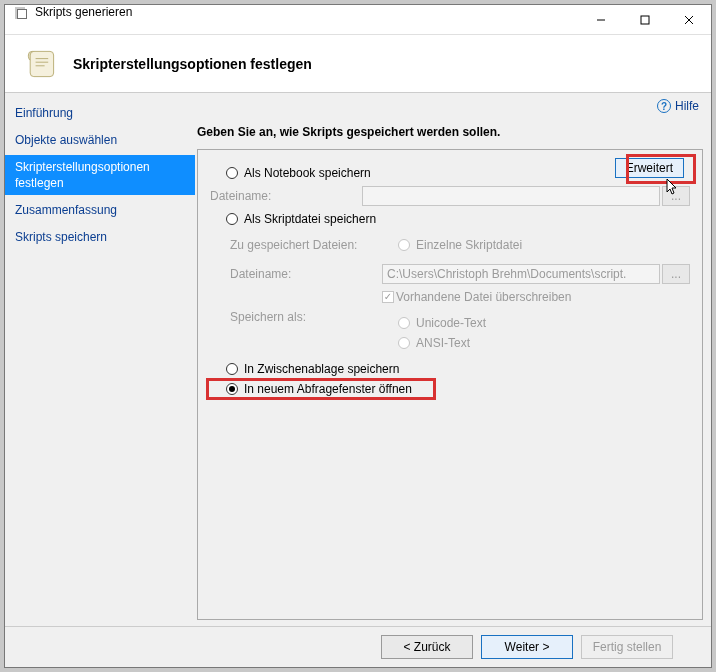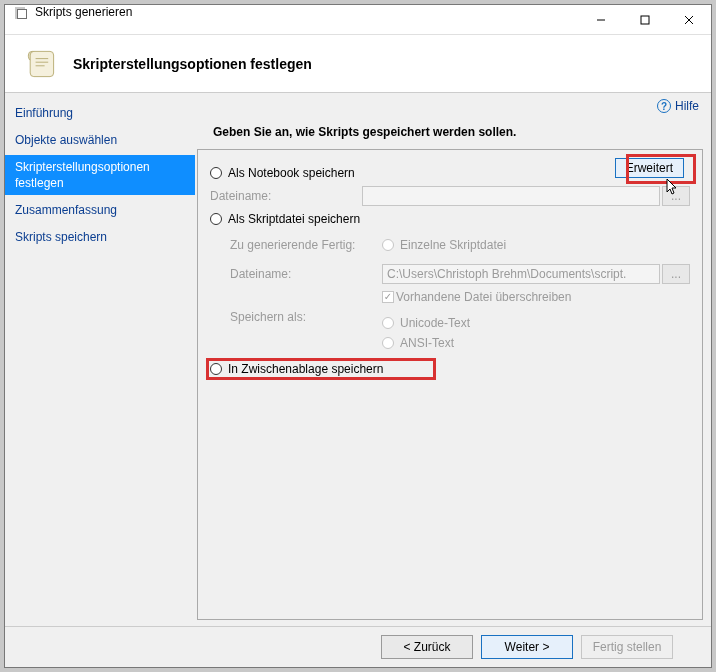--- a/index.html
+++ b/index.html
@@ -98,35 +98,35 @@
   }
   .help-icon {
     width:14px;height:14px;border-radius:50%;
     border:1px solid #1971c2;color:#1971c2;
     display:inline-flex;align-items:center;justify-content:center;
     font-size:10px;font-weight:bold;
   }
   .instruction {
     font-weight: bold;
     font-size: 12px;
-    margin: 6px 0 10px 16px;
+    margin: 6px 0 10px 0;
   }
   .panel {
     flex: 1;
     border: 1px solid #a9a9a9;
     background: #f0f0f0;
     padding: 10px 12px;
     position: relative;
     overflow: hidden;
   }
   .opt {
     display: flex;
     align-items: center;
     gap: 6px;
-    margin: 6px 0;
+    margin: 6px 16px;
   }
   .radio {
     width:12px;height:12px;border:1px solid #333;border-radius:50%;
     display:inline-flex;align-items:center;justify-content:center;
     background:#fff;
   }
   .radio .dot{width:6px;height:6px;border-radius:50%;background:#000;}
   .checkbox {
     width:12px;height:12px;border:1px solid #aaa;background:#fff;
     display:inline-flex;align-items:center;justify-content:center;
@@ -267,21 +267,21 @@
           <div class="textbox"></div>
           <div class="browse-btn">...</div>
         </div>
 
         <div class="opt">
           <span class="radio"></span>
           <span>Als Skriptdatei speichern</span>
         </div>
         <div class="indent disabled">
           <div class="row">
-            <span class="label-col">Zu generierende Fertig:</span>
+            <span class="label-col">Zu gespeichert Dateien:</span>
             <div style="flex:1">
               <div class="opt">
                 <span class="radio"></span>
                 <span>Einzelne Skriptdatei</span>
               </div>
             </div>
           </div>
           <div class="row">
             <span class="label-col">Dateiname:</span>
             <div class="textbox">C:\Users\Christoph Brehm\Documents\script.</div>
@@ -305,20 +305,26 @@
               </div>
             </div>
           </div>
         </div>
 
         <div class="opt">
           <span class="radio"></span>
           <span>In Zwischenablage speichern</span>
         </div>
 
+        <div class="opt">
+          <span class="radio">
+              <span class="dot"></span>
+            </span>
+          <span>In neuem Abfragefenster öffnen</span>
+        </div>
         <div class="hl-red-opt"></div>
 
       </div>
     </div>
   </div>
 
   <div class="footer">
     <button>&lt; Zurück</button>
     <button class="primary">Weiter &gt;</button>
     <button class="disabled">Fertig stellen</button>

